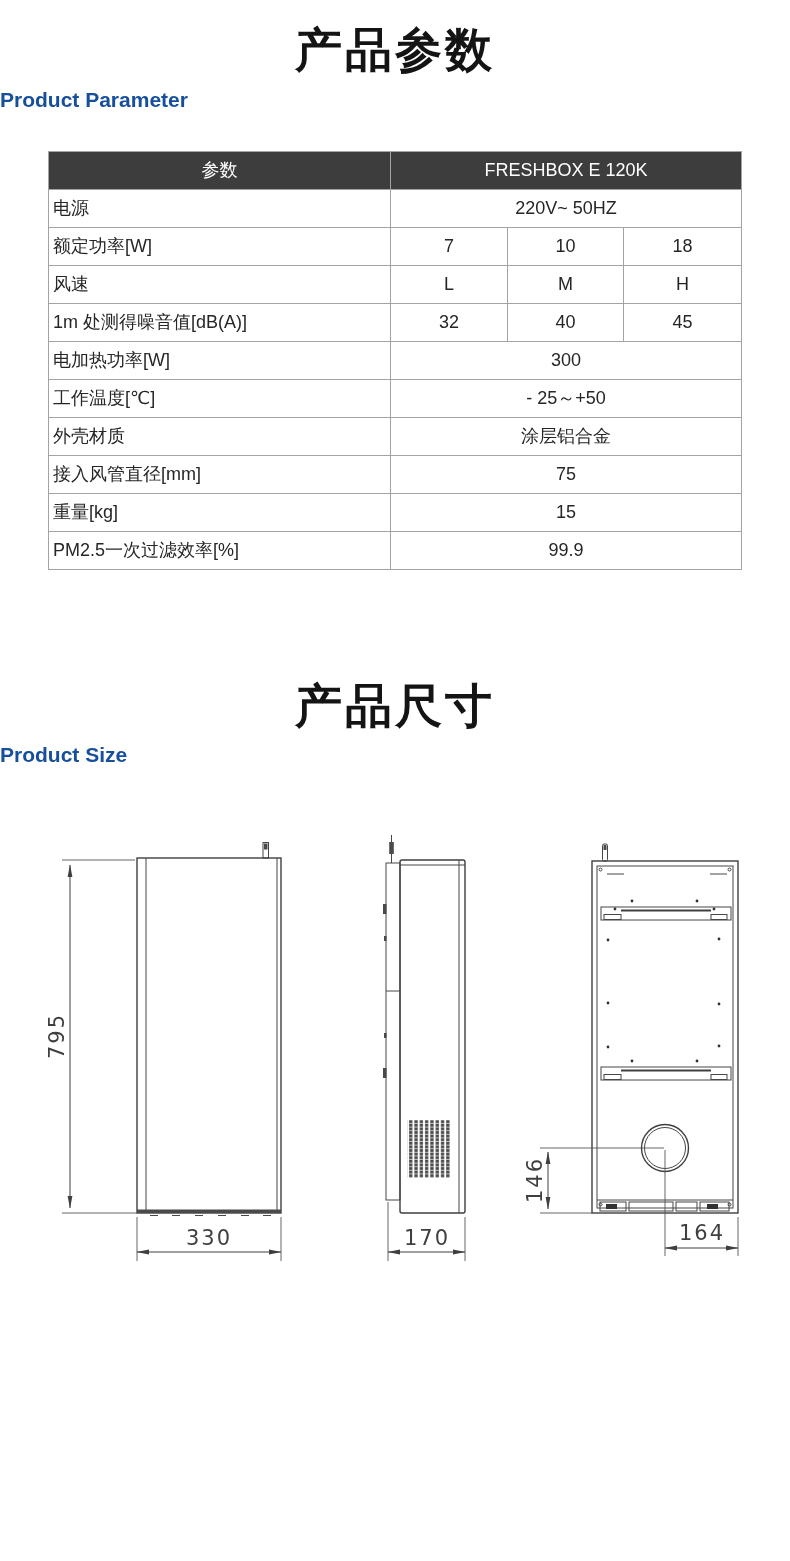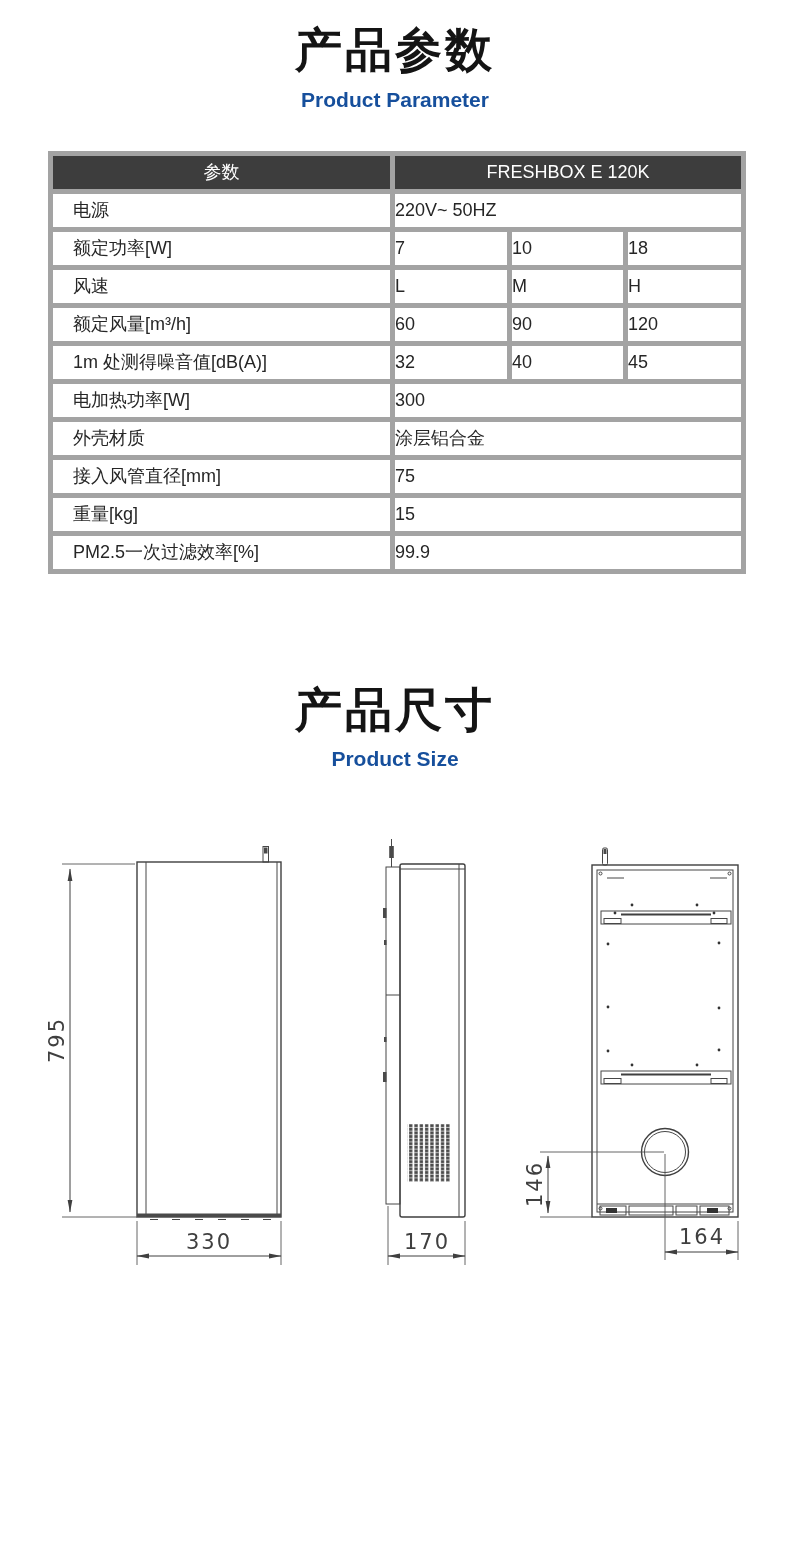--- a/index.html
+++ b/index.html
@@ -7,39 +7,39 @@
   body {
     width:790px; height:1561px; position:relative; overflow:hidden;
     font-family:"Liberation Sans","DejaVu Sans",sans-serif;
   }
   .page-title {
     margin-top:24px; text-align:center;
     font-size:47px; font-weight:700; color:#141414; letter-spacing:3px;
     line-height:1.1;
   }
   .page-subtitle {
-    margin-top:12px; text-align:center;
+    margin-top:12px; 
     font-size:21px; font-weight:700; color:#164f9c;
   }
   .size-title { margin-top:110px; }
   table.param-table {
     border-collapse:collapse; table-layout:fixed;
     width:693px; margin:39px 0 0 48px;
   }
   .param-table th, .param-table td {
-    border:5px solid #a3a3a3; height:38px;
+    border:1px solid #a3a3a3; height:38px;
     font-size:18px; overflow:hidden; white-space:nowrap;
   }
   .param-table thead th {
     background:#3d3d3d; color:#ffffff; font-weight:500; text-align:center;
   }
   .param-table thead th.hdr-product { border-left:1px solid #8d8d8d; }
   .param-table td { color:#262626; }
-  td.cell-label { text-align:left; padding:0 20px; }
-  td.cell-value { text-align:left; }
+  td.cell-label { text-align:left; padding:0 4px; }
+  td.cell-value { text-align:center; }
   .drawings { display:block; margin-top:51px; }
   .box   { fill:none; stroke:#3f3f3f; stroke-width:1.4; }
   .thin  { fill:none; stroke:#474747; stroke-width:1; }
   .ext   { fill:none; stroke:#555555; stroke-width:0.9; }
   .dim   { fill:none; stroke:#3f3f3f; stroke-width:1; }
   .solid { fill:#4a4a4a; stroke:none; }
   .dot   { fill:#333333; stroke:none; }
   .dimtxt {
     font-family:"DejaVu Sans","Liberation Sans",sans-serif;
     font-size:21px; fill:#3f3f3f; letter-spacing:2px; text-anchor:middle;
@@ -75,34 +75,32 @@
         <td class="cell-value">10</td>
         <td class="cell-value">18</td>
       </tr>
       <tr>
         <td class="cell-label">风速</td>
         <td class="cell-value">L</td>
         <td class="cell-value">M</td>
         <td class="cell-value">H</td>
       </tr>
       <tr>
-        <td class="cell-label">额定风量[m³/h]</td>
-        <td class="cell-value">60</td>
-        <td class="cell-value">90</td>
-        <td class="cell-value">120</td>
-      </tr>
-      <tr>
         <td class="cell-label">1m 处测得噪音值[dB(A)]</td>
         <td class="cell-value">32</td>
         <td class="cell-value">40</td>
         <td class="cell-value">45</td>
       </tr>
       <tr>
         <td class="cell-label">电加热功率[W]</td>
         <td class="cell-value" colspan="3">300</td>
+      </tr>
+      <tr>
+        <td class="cell-label">工作温度[℃]</td>
+        <td class="cell-value" colspan="3">- 25～+50</td>
       </tr>
       <tr>
         <td class="cell-label">外壳材质</td>
         <td class="cell-value" colspan="3">涂层铝合金</td>
       </tr>
       <tr>
         <td class="cell-label">接入风管直径[mm]</td>
         <td class="cell-value" colspan="3">75</td>
       </tr>
       <tr>

